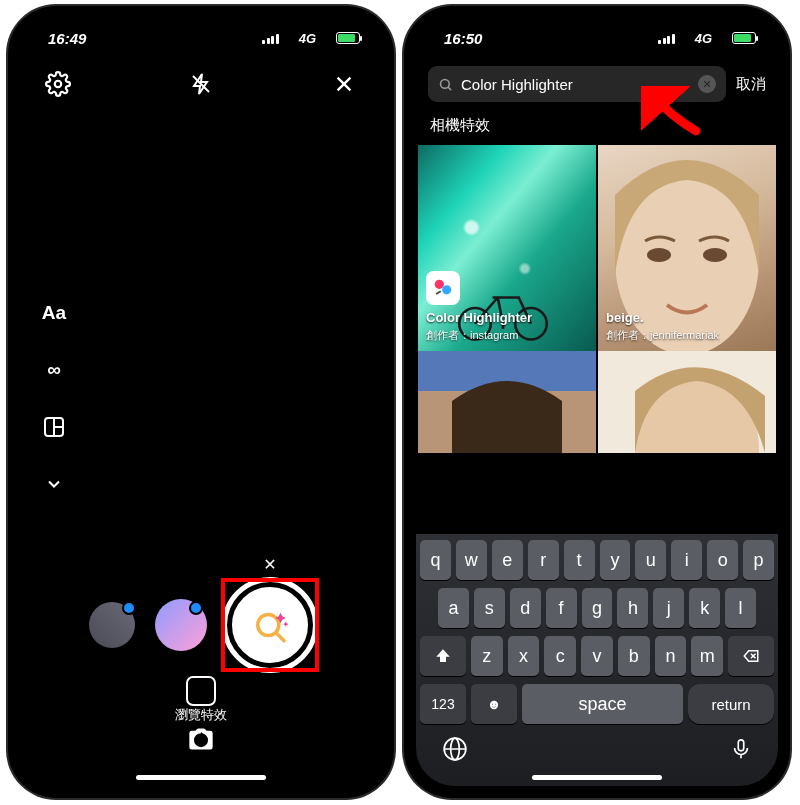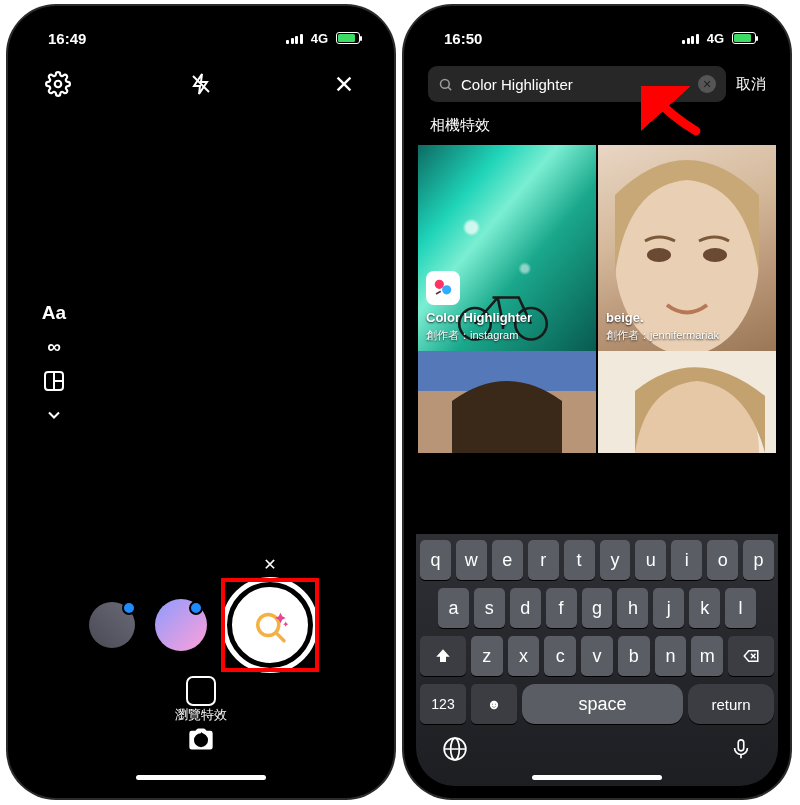--- a/index.html
+++ b/index.html
@@ -46,25 +46,26 @@
     height: 40px;
     display: flex;
     justify-content: space-between;
     align-items: center;
     padding: 0 22px 0 28px;
     color: #fff;
     font-size: 15px;
     font-weight: 600;
     position: relative;
     z-index: 15;
+    font-style: italic;
   }
   .status-right {
     display: flex;
     align-items: center;
-    gap: 8px;
+    gap: 20px;
     font-size: 13px;
   }
   .signal-bars { display: flex; align-items: flex-end; gap: 1.5px; height: 11px; }
   .signal-bars span { width: 3px; background: #fff; border-radius: 1px; }
   .signal-bars span:nth-child(1){height:4px;} .signal-bars span:nth-child(2){height:6px;}
   .signal-bars span:nth-child(3){height:8px;} .signal-bars span:nth-child(4){height:10px;}
   .battery {
     width: 24px; height: 12px; border: 1px solid #fff; border-radius: 3px;
     position: relative; padding: 1px;
   }
@@ -78,21 +79,21 @@
     align-items: center;
     padding: 12px 24px;
   }
   .cam-icon { width: 28px; height: 28px; color:#fff; display:flex;align-items:center;justify-content:center;}
   .left-tools {
     position: absolute;
     left: 20px;
     top: 280px;
     display: flex;
     flex-direction: column;
-    gap: 4px;
+    gap: 27px;
     color: #fff;
     font-weight: 700;
   }
   .left-tools .tool { font-size: 19px; display:flex;align-items:center;justify-content:center;width:28px;height:30px; }
 
   .shutter-area {
     position: absolute;
     bottom: 118px;
     left: 0; right: 0;
     display: flex;
@@ -191,21 +192,21 @@
   }
   .kb-row{display:flex;gap:5px;justify-content:center;}
   .key{
     background:#5a5d64;color:#fff;border-radius:5px;
     height:40px;display:flex;align-items:center;justify-content:center;
     font-size:18px;flex:1;box-shadow:0 1px 0 #000;
   }
   .kb-row.r2{padding:0 18px;}
   .key.special{background:#3b3d42;font-size:14px;}
   .key.wide{flex:0 0 46px;}
-  .key.space{flex:1;border-radius:13px;}
+  .key.space{flex:1;}
   .key.ret{flex:0 0 86px;font-size:15px;border-radius:12px;}
   .kb-bottom{
     display:flex;justify-content:space-between;align-items:center;
     padding:4px 22px 0; color:#fff;
   }
 
   
   .red-arrow{
     position:absolute;left:225px;top:68px;z-index:40;
   }

